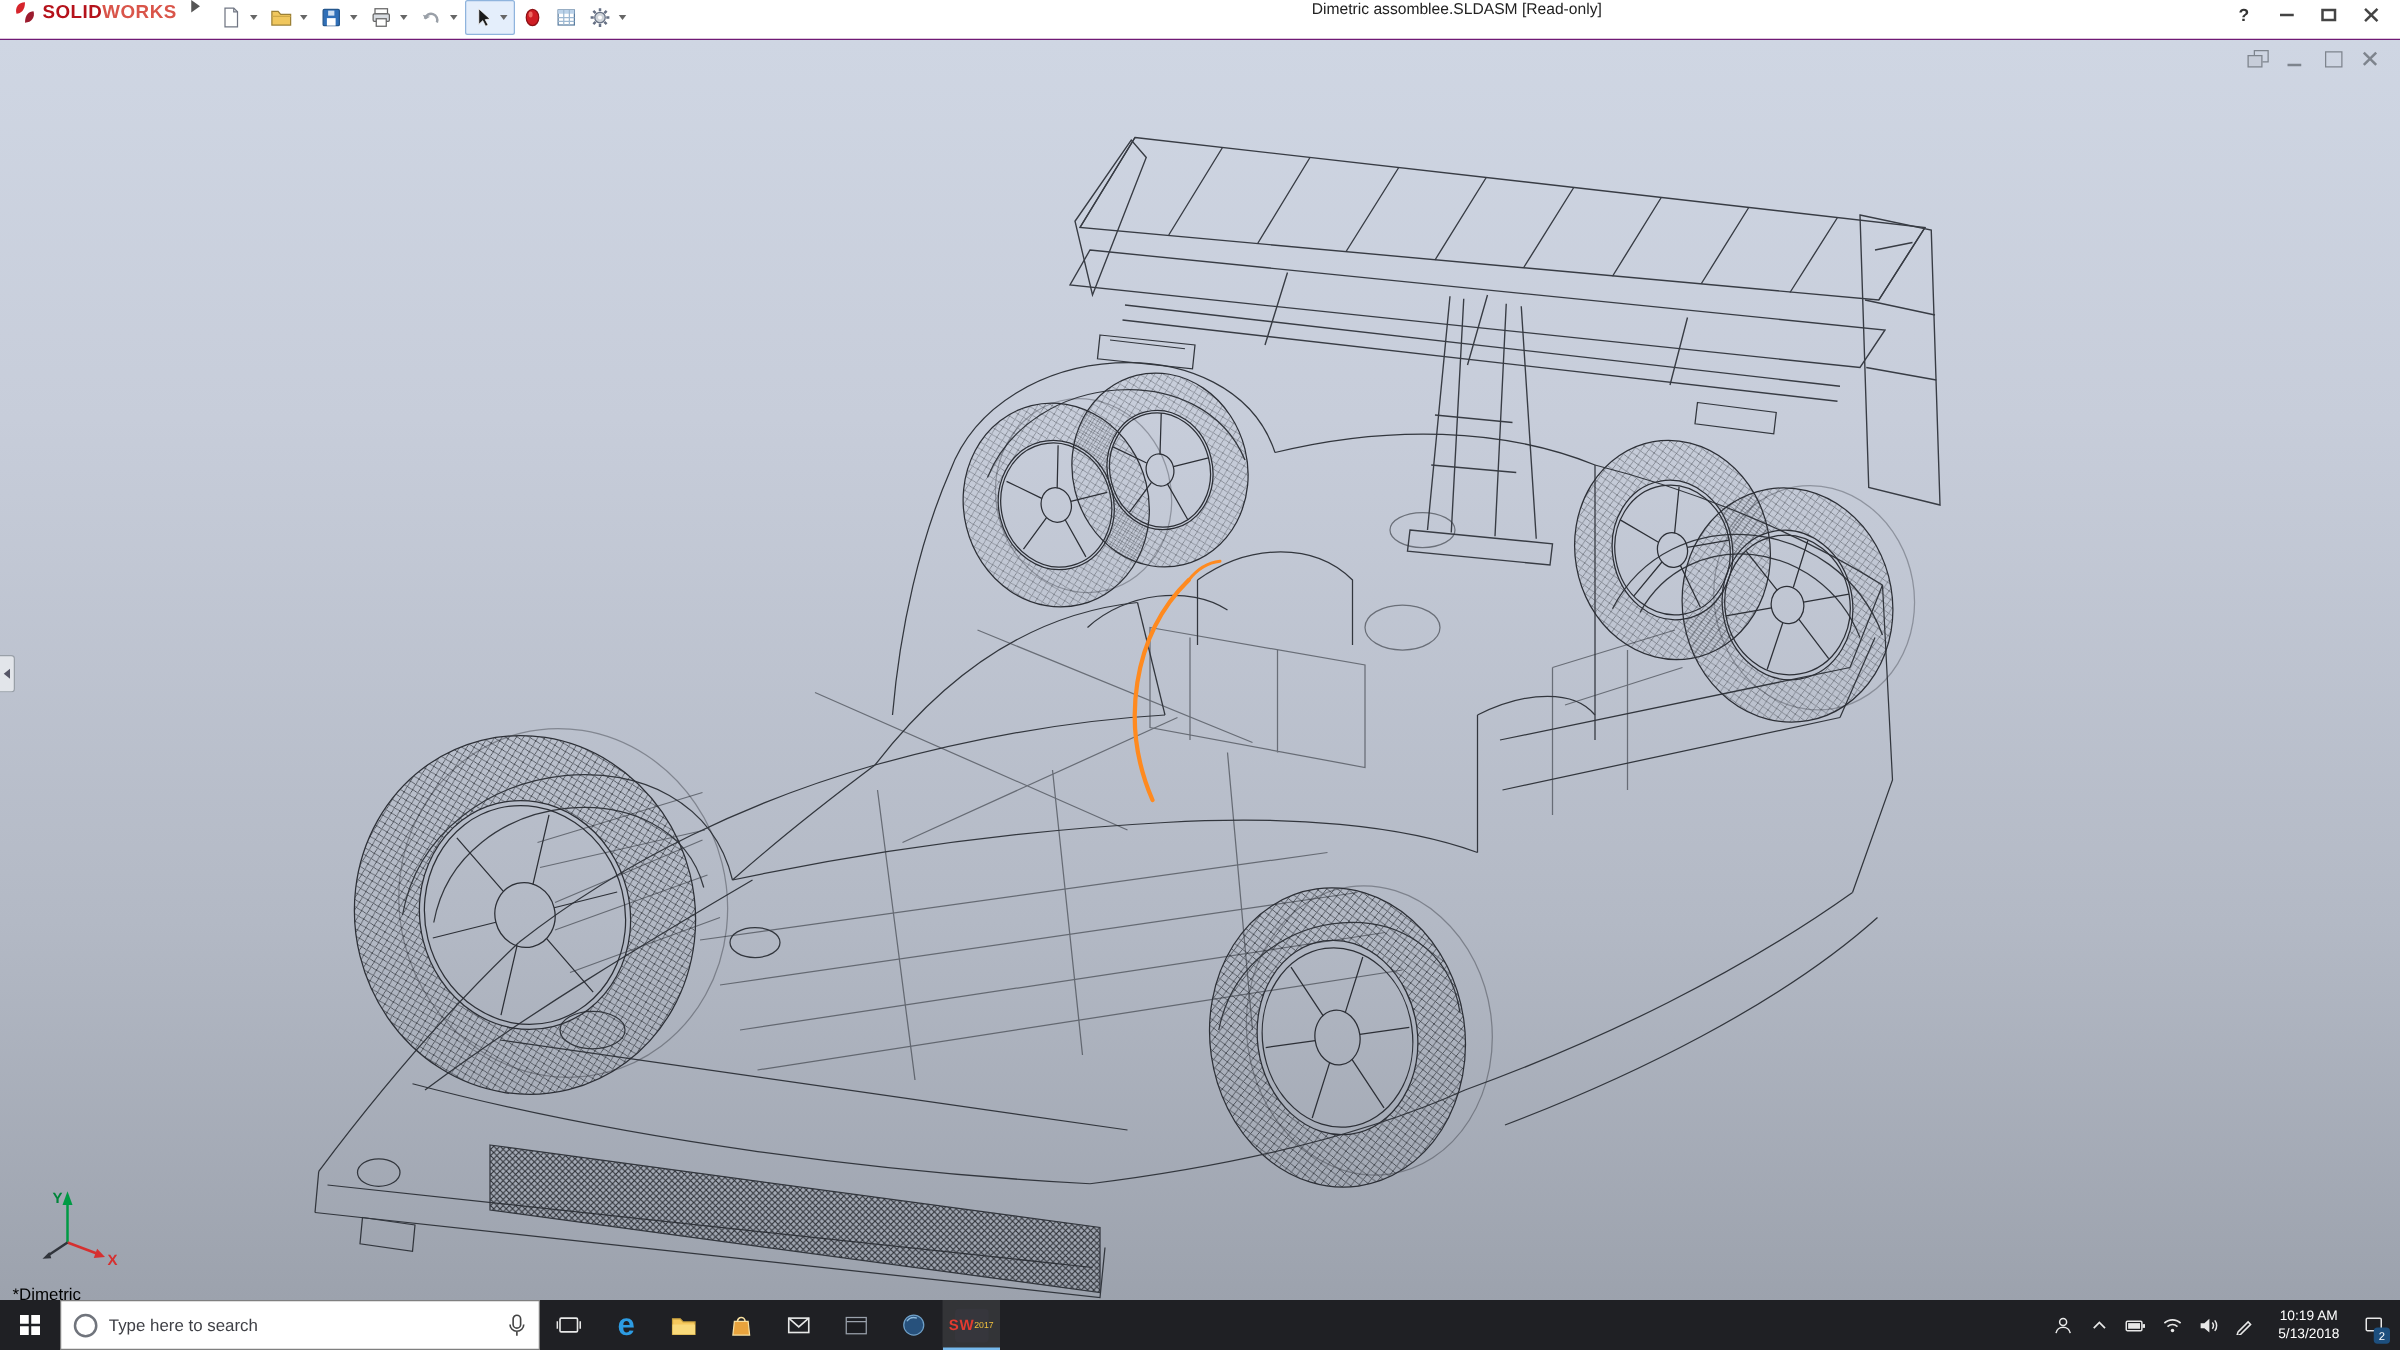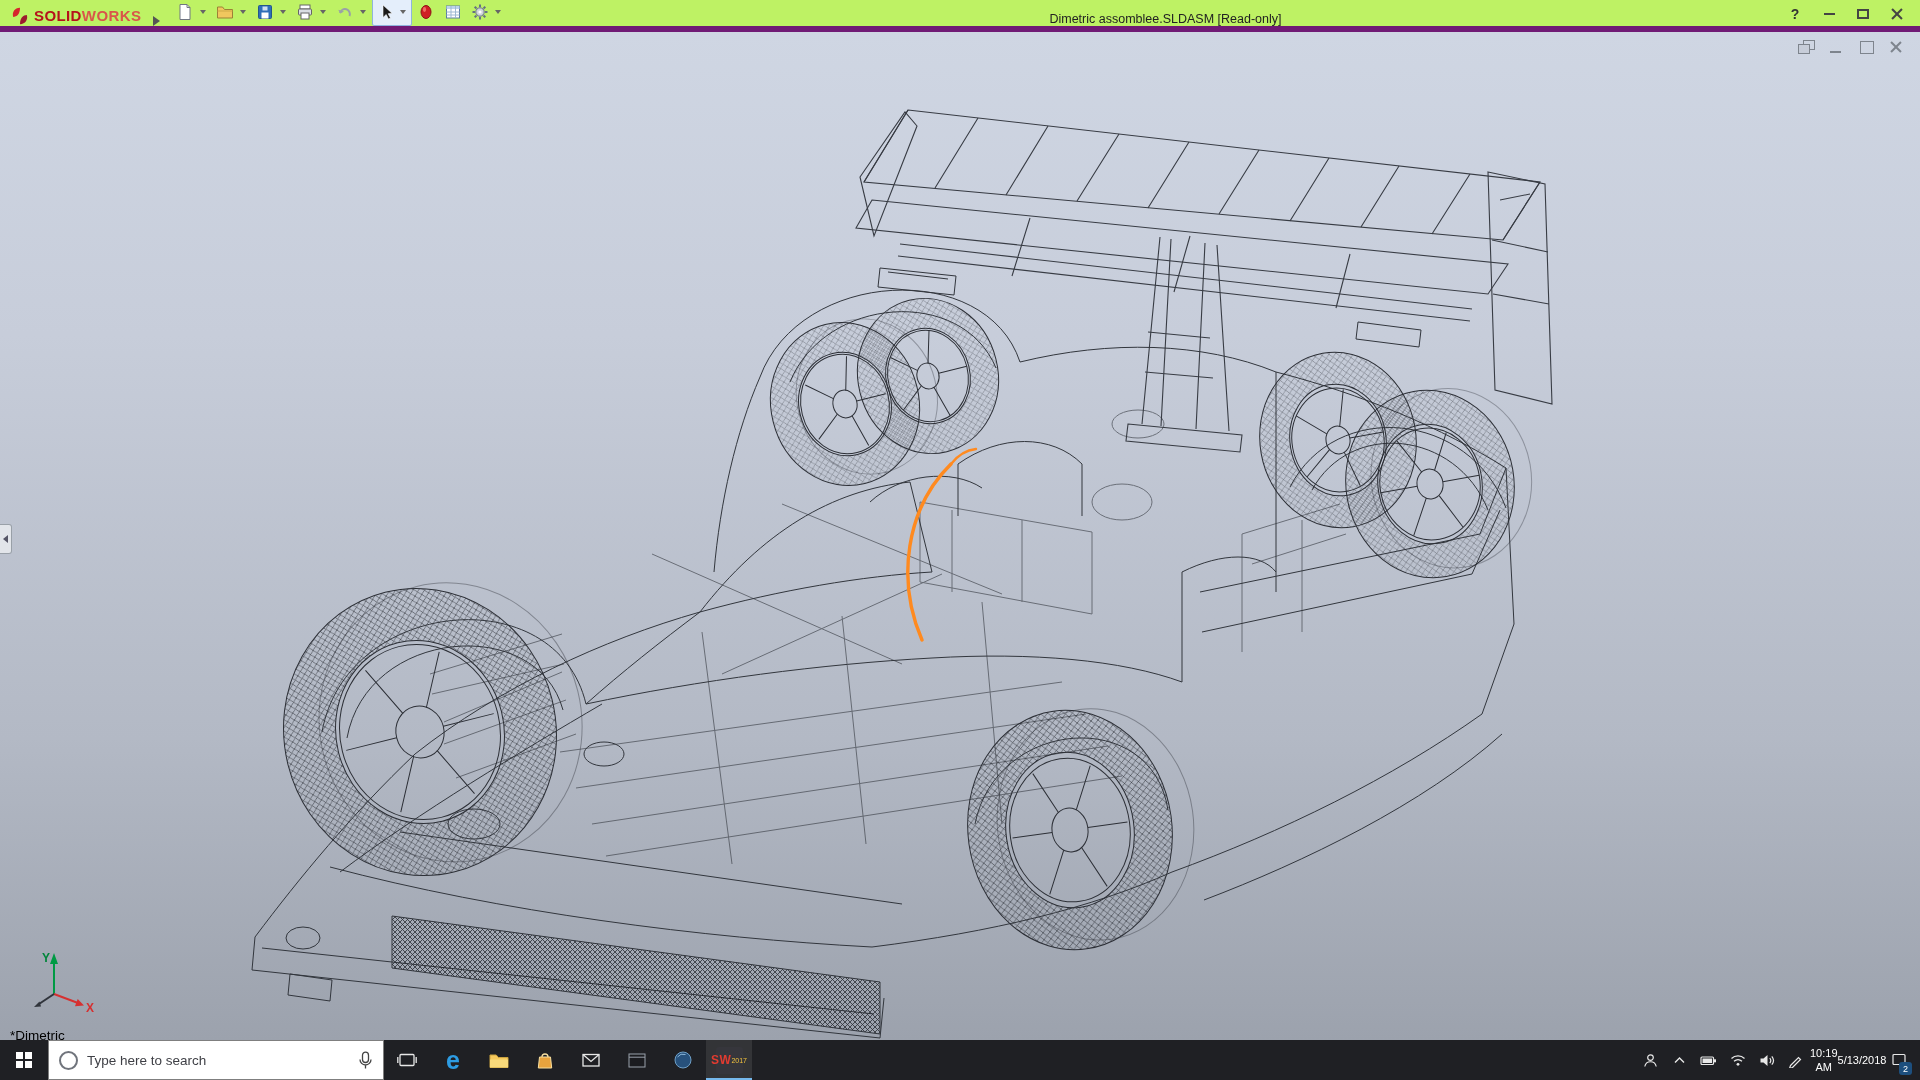--- a/index.html
+++ b/index.html
@@ -1,20 +1,20 @@
 <!DOCTYPE html>
 <html><head>
 <meta charset="utf-8">
 <style>
   *{margin:0;padding:0;box-sizing:border-box}
   html,body{width:1920px;height:1080px;overflow:hidden;font-family:"Liberation Sans",sans-serif;background:#000}
   button{background:none;border:none;font-family:inherit;cursor:default;padding:0}
 
   
-  .titlebar{height:32px;background:#bef264;border-bottom:6px solid #701a75;display:flex;align-items:flex-end;position:relative}
+  .titlebar{height:32px;background:#ffffff;border-bottom:1px solid #701a75;display:flex;align-items:flex-start;position:relative}
   .brand{display:flex;align-items:center;gap:4px;padding:0 4px 0 10px}
   .brand .b1{font-weight:bold;font-size:15px;letter-spacing:.4px;color:#b5121b}
   .brand .b2{font-weight:bold;font-size:15px;letter-spacing:.4px;color:#d9554a}
   .menu-arrow{width:0;height:0;border-left:7px solid #555;border-top:5px solid transparent;border-bottom:5px solid transparent;margin:0 12px 0 8px}
   .tools{display:flex;align-items:center;gap:1px}
   .tool{width:26px;height:26px;display:flex;align-items:center;justify-content:center;border:1px solid transparent;border-radius:2px}
   .tool-group{display:flex;align-items:center;border:1px solid transparent;border-radius:2px}
   .tool-group.active{border-color:#8fb4dd;background:#e4eefb}
   .caret{width:0;height:0;border-top:4px solid #666;border-left:3.5px solid transparent;border-right:3.5px solid transparent;margin:0 5px 0 1px}
   .apptitle{position:absolute;left:60.7%;transform:translateX(-50%);font-size:12.5px;color:#222;white-space:nowrap}
@@ -44,34 +44,34 @@
   .fm-tab{position:absolute;left:0;top:492px;width:12px;height:30px;background:#e2e5ea;border:1px solid #99a0a8;border-left:none;border-radius:0 3px 3px 0;display:flex;align-items:center;justify-content:center}
   .fm-tab::before{content:"";width:0;height:0;border-right:5px solid #556;border-top:4px solid transparent;border-bottom:4px solid transparent}
   .triad{position:absolute;left:14px;bottom:26px}
   .orientation{position:absolute;left:10px;bottom:-3px;font-size:13.5px;font-weight:normal;color:#000;text-decoration:underline}
 
   
   .taskbar{height:40px;background:#1f2024;display:flex;align-items:stretch;color:#fff}
   .start{width:48px;display:flex;align-items:center;justify-content:center}
   .winlogo{display:grid;grid-template-columns:7px 7px;grid-template-rows:7px 7px;gap:1.5px}
   .winlogo span{background:#fff}
-  .search{width:336px;background:#fff;border:1px solid #7f7f7f;display:flex;align-items:center;gap:9px;padding:0 10px}
+  .search{width:384px;background:#fff;border:1px solid #7f7f7f;display:flex;align-items:center;gap:9px;padding:0 10px}
   .cortana{width:19px;height:19px;border-radius:50%;border:2.5px solid #70747c;background:#fff;flex:none}
   .search input{flex:1;border:none;outline:none;background:transparent;font-size:13.5px;color:#222;font-family:inherit}
   .search input::placeholder{color:#3f4046}
   .apps{display:flex}
   .app{width:46px;display:flex;align-items:center;justify-content:center;position:relative}
   .app.active{background:rgba(255,255,255,.09);box-shadow:inset 0 -2px 0 #76b9ed}
   .edge-e{font-size:25px;font-weight:bold;color:#2d9ce3;line-height:1}
   .sw-box{width:27px;height:27px;background:#36363c;border-radius:3px;display:flex;flex-direction:row;align-items:center;justify-content:center;line-height:1}
   .sw-box .sw{color:#e23b30;font-weight:bold;font-size:12px;letter-spacing:.5px}
   .sw-box .swyr{color:#f2c23d;font-size:7px;margin-top:1px}
   .tray{margin-left:auto;display:flex;align-items:center}
   .titem{width:29px;height:40px;display:flex;align-items:center;justify-content:center;position:relative}
-  .clock{width:74px;display:flex;align-items:center;justify-content:space-between;font-size:11px;line-height:14px;color:#fff}
+  .clock{width:74px;display:flex;flex-direction:column;align-items:center;justify-content:center;font-size:11px;line-height:14px;color:#fff}
   .badge{position:absolute;right:1px;bottom:5px;min-width:13px;height:13px;background:#1d4f7e;color:#fff;font-size:9px;border-radius:3px;display:flex;align-items:center;justify-content:center;padding:0 2px}
   .show-desktop{width:7px;border-left:1px solid #4a4b50}
 </style>
 </head>
 <body>
 
 <div class="titlebar">
   <div class="brand">
     <svg width="20" height="20" viewBox="0 0 22 22">
       <path d="M11 2 C5 2 2 7 3.5 12 C7.5 12 11 9 11 2 Z" fill="#d6252c"></path>

